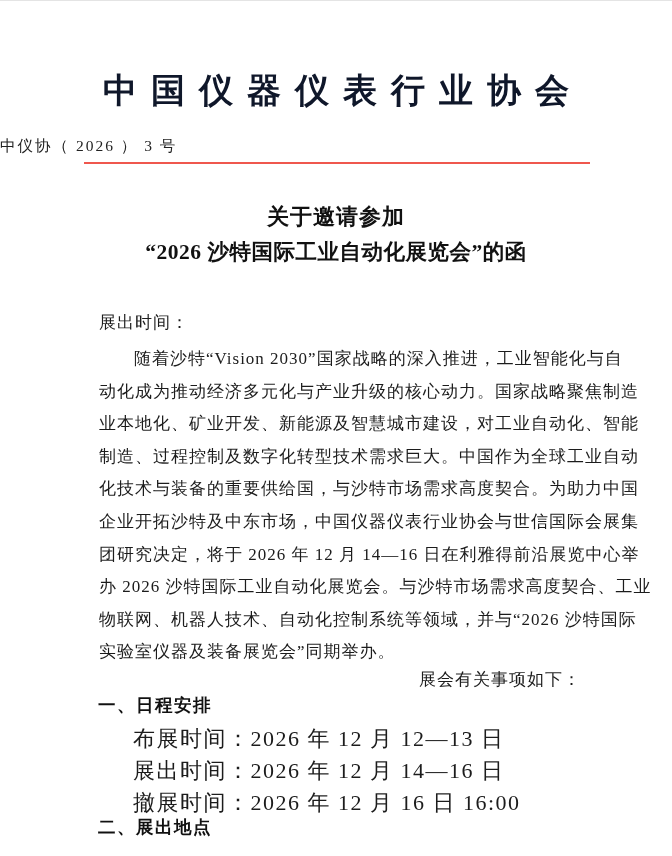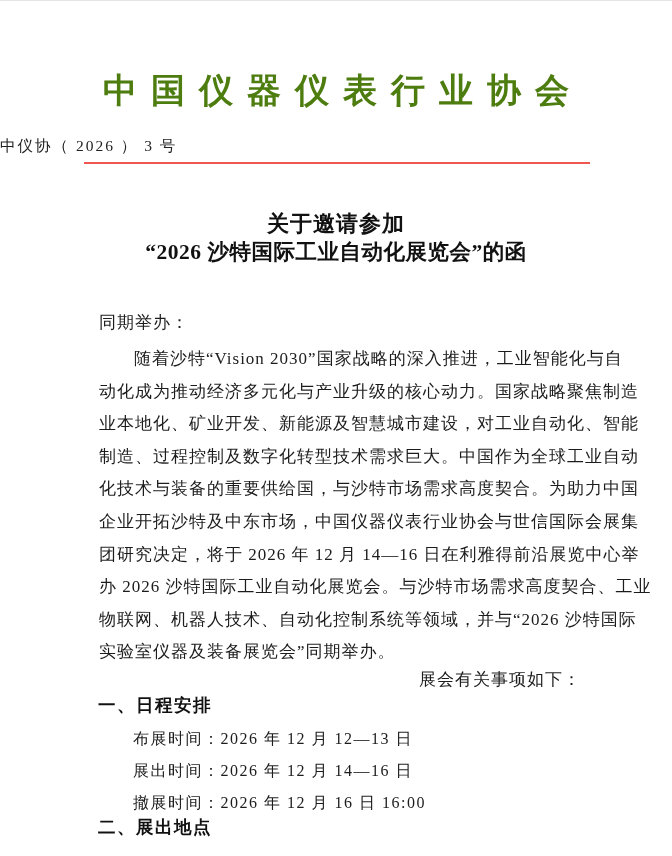--- a/index.html
+++ b/index.html
@@ -29,21 +29,21 @@
   }
   .red-rule{
     position:absolute;top:161px;left:84px;width:506px;height:0;
     border-top:2px solid #ef574e;
   }
   .title-line{
     position:absolute;left:0;right:0;
     text-align:center;font-weight:bold;color:#111;
     font-family:"Liberation Serif","DejaVu Serif",serif;
   }
-  .title-1{top:207px;font-size:22px;line-height:32px;letter-spacing:1px;}
+  .title-1{top:200px;font-size:22px;line-height:32px;letter-spacing:1px;}
   .title-2{top:234px;font-size:21.5px;line-height:34px;letter-spacing:0.5px;}
   .salutation{
     position:absolute;top:305px;left:99px;width:482px;
     font-size:17px;line-height:33px;letter-spacing:1px;
   }
   .paragraph{
     position:absolute;top:342px;left:99px;width:482px;
     font-size:17px;letter-spacing:1px;
   }
   .para-line{
@@ -63,46 +63,46 @@
   .section-heading{
     position:absolute;left:98px;width:482px;
     font-family:"Liberation Sans","DejaVu Sans",sans-serif;
     font-weight:bold;color:#111;
     font-size:17.5px;line-height:28px;letter-spacing:1.5px;
   }
   .heading-1{top:690px;}
   .heading-2{top:812px;}
   .schedule-items{
     position:absolute;top:722px;left:99px;width:482px;
-    font-size:16px;letter-spacing:1.5px;
+    font-size:22px;letter-spacing:1.5px;
   }
   .schedule-item{
     line-height:32px;height:32px;
     padding-left:34px;
     white-space:nowrap;
   }
 </style>
 </head>
 <body>
 
 <div class="page">
 
-  <div class="org-name" style="color: #4d7c0f;">
+  <div class="org-name" style="color: #0f172a;">
     <span>中国仪器仪表行业协会</span>
   </div>
 
   <div class="doc-number">中仪协（ 2026 ） 3 号</div>
 
   <div class="red-rule" style="border-top-color: rgb(239, 87, 78);"></div>
 
   <div class="title-line title-1">关于邀请参加</div>
 
   <div class="title-line title-2">“2026 沙特国际工业自动化展览会”的函</div>
 
-  <div class="salutation">同期举办：</div>
+  <div class="salutation">展出时间：</div>
 
   <div class="paragraph" id="paragraph">
       <div class="para-line indent"><span>随着沙特“Vision 2030”国家战略的深入推进，工业智能化与自</span></div>
       <div class="para-line"><span>动化成为推动经济多元化与产业升级的核心动力。国家战略聚焦制造</span></div>
       <div class="para-line"><span>业本地化、矿业开发、新能源及智慧城市建设，对工业自动化、智能</span></div>
       <div class="para-line"><span>制造、过程控制及数字化转型技术需求巨大。中国作为全球工业自动</span></div>
       <div class="para-line"><span>化技术与装备的重要供给国，与沙特市场需求高度契合。为助力中国</span></div>
       <div class="para-line"><span>企业开拓沙特及中东市场，中国仪器仪表行业协会与世信国际会展集</span></div>
       <div class="para-line"><span>团研究决定，将于 </span><span class="b">2026 年 12 月 14—16 日</span><span>在</span><span class="b">利雅得前沿展览中心举</span></div>
       <div class="para-line"><span class="b">办 2026 沙特国际工业自动化展览会。</span><span>与沙特市场需求高度契合、工业</span></div>

